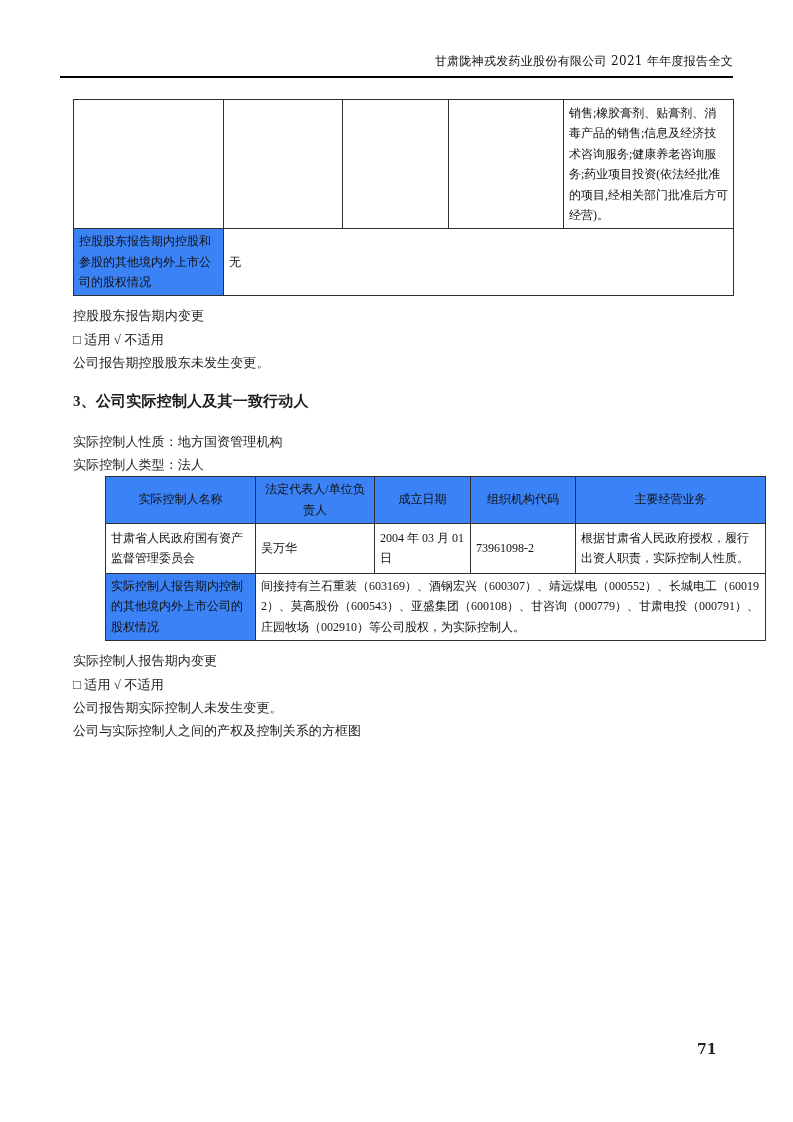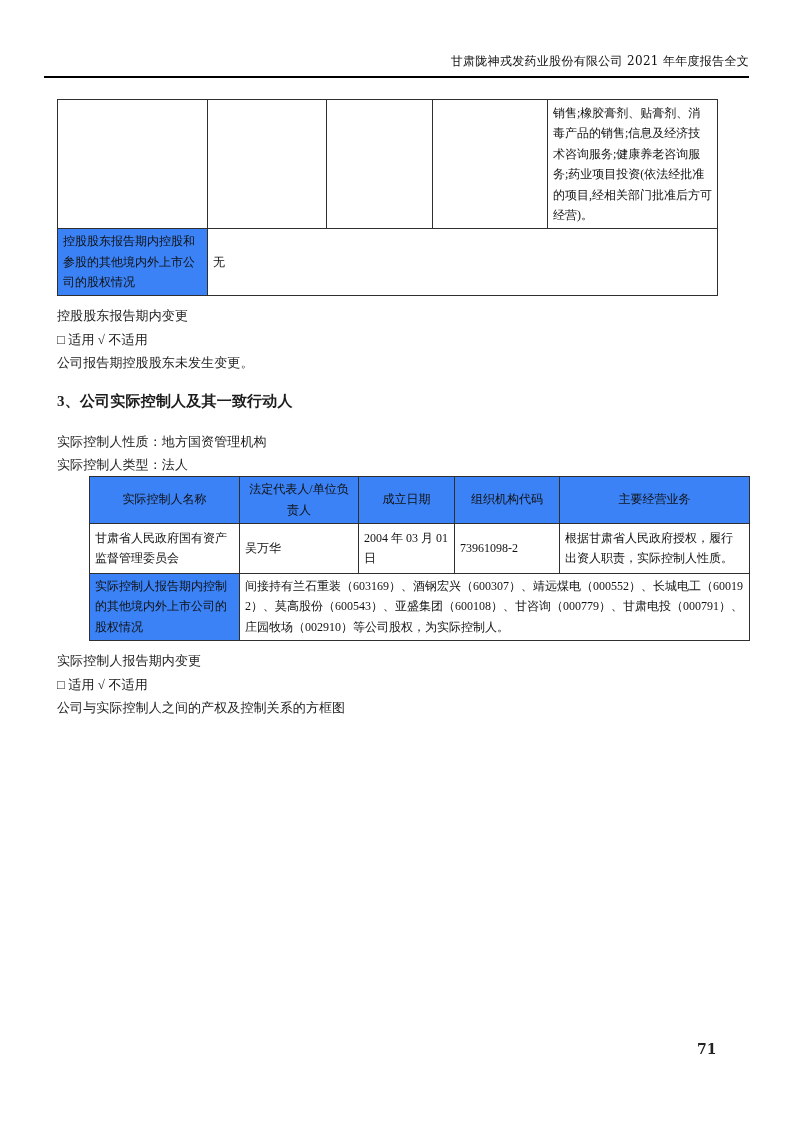--- a/index.html
+++ b/index.html
@@ -5,21 +5,21 @@
   * { margin:0; padding:0; box-sizing:border-box; }
   body { background:#888; font-family:"DejaVu Serif","Liberation Serif",serif; }
   .page {
     position:relative;
     width:793px; height:1122px;
     margin:0 auto;
     background:#ffffff;
     color:#1c1c1c;
     overflow:hidden;
   }
-  .content { padding:0 44px; }
+  .content { padding:0 60px; }
   .report-header {
     padding-top:53px;
     text-align:right;
     font-size:12px;
     letter-spacing:0.3px;
     color:#111;
   }
   .header-rule {
     margin-top:6px;
     border:none;
@@ -146,19 +146,20 @@
         </tr>
         <tr class="r2">
           <td class="gray">实际控制人报告期内控制的其他境内外上市公司的股权情况</td>
           <td colspan="4">间接持有兰石重装（603169）、酒钢宏兴（600307）、靖远煤电（000552）、长城电工（600192）、莫高股份（600543）、亚盛集团（600108）、甘咨询（000779）、甘肃电投（000791）、庄园牧场（002910）等公司股权，为实际控制人。</td>
         </tr>
       </tbody>
         </table>
 
       <div class="para first">实际控制人报告期内变更</div>
       <div class="para">□ 适用 √ 不适用</div>
+      <div class="para gap">公司报告期实际控制人未发生变更。</div>
       <div class="para gap">公司与实际控制人之间的产权及控制关系的方框图</div>
 
     </div>
   </div>
 
   <div class="page-number">71</div>
 </div>
 
 </body></html>

